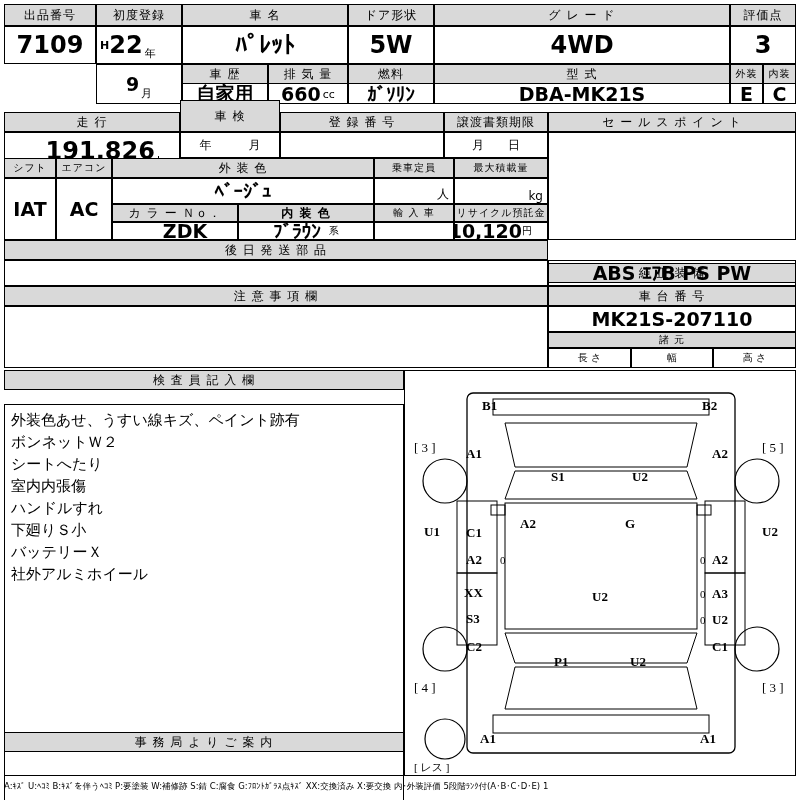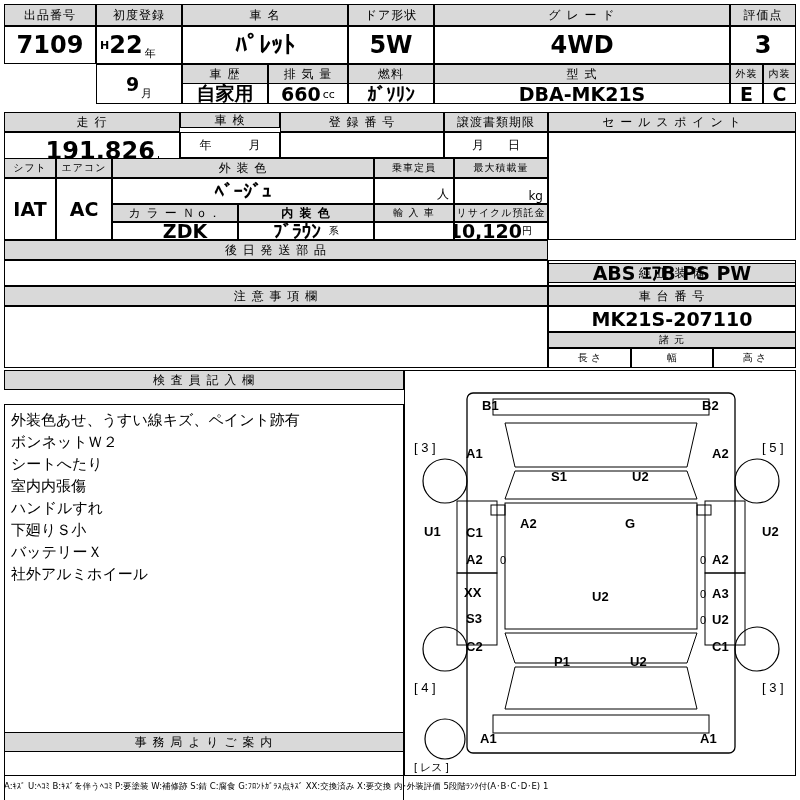--- a/index.html
+++ b/index.html
@@ -18,21 +18,21 @@
   .mid{font-size:19px;font-weight:bold;}
   .sm{font-size:12px;}
   .xs{font-size:10px;}
   .unit{font-size:11px;font-weight:normal;margin-left:2px;align-self:flex-end;padding-bottom:2px;}
   .sup{font-size:11px;font-weight:bold;vertical-align:top;}
   .notes{font-size:15px;line-height:22px;padding:4px 6px;}
   .notes div{white-space:nowrap;}
   .legend{position:absolute;left:4px;top:781px;width:792px;font-size:8.5px;letter-spacing:0px;}
   .diagbox{position:absolute;}
   svg{display:block;}
-  .dtxt{font-family:Liberation Sans, sans-serif;font-size:13px;}
+  .dtxt{font-family:Liberation Serif, serif;font-size:13px;}
   .dtxt.b{font-weight:bold;}
 </style>
 </head>
 <body>
 
 <div class="sheet">
 
   <div class="bx lbl" style="left:4px;top:4px;width:92px;height:22px;">出品番号</div>
   <div class="bx val big" style="left:4px;top:26px;width:92px;height:38px;">7109</div>
 
@@ -79,21 +79,21 @@
   <div class="bx lbl xs" style="left:763px;top:64px;width:33px;height:20px;">内装</div>
   <div class="bx val mid" style="left:730px;top:84px;width:33px;height:20px;border-top:none;">E</div>
   <div class="bx val mid" style="left:763px;top:84px;width:33px;height:20px;border-top:none;">C</div>
 
   <div class="bx lbl" style="left:4px;top:112px;width:176px;height:20px;">走 行</div>
   <div class="bx" style="left:4px;top:132px;width:176px;height:38px;display:flex;align-items:center;justify-content:flex-end;padding-right:5px;">
     <span class="big">191,826</span>
     <span class="unit">km</span>
   </div>
 
-  <div class="bx lbl" style="left:180px;top:112px;width:100px;height:16px;">車 検</div>
+  <div class="bx lbl" style="left:180px;top:100px;width:100px;height:32px;">車 検</div>
   <div class="bx" style="left:180px;top:132px;width:100px;height:26px;display:flex;align-items:center;justify-content:space-around;">
     <span class="sm">年</span>
     <span class="sm">月</span>
   </div>
 
   <div class="bx lbl" style="left:280px;top:112px;width:164px;height:20px;">登 録 番 号</div>
   <div class="bx" style="left:280px;top:132px;width:164px;height:26px;"></div>
 
   <div class="bx lbl" style="left:444px;top:112px;width:104px;height:20px;">譲渡書類期限</div>
   <div class="bx" style="left:444px;top:132px;width:104px;height:26px;display:flex;align-items:center;justify-content:center;gap:24px;">

